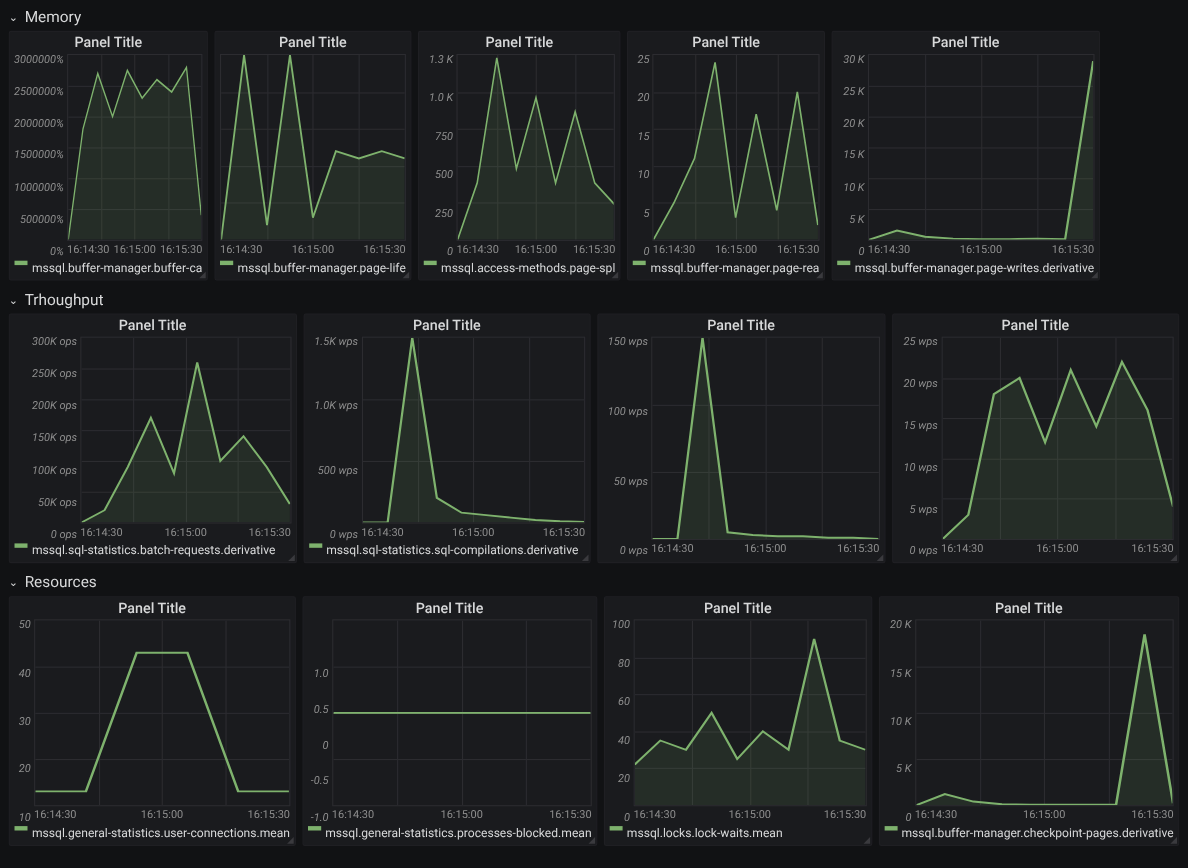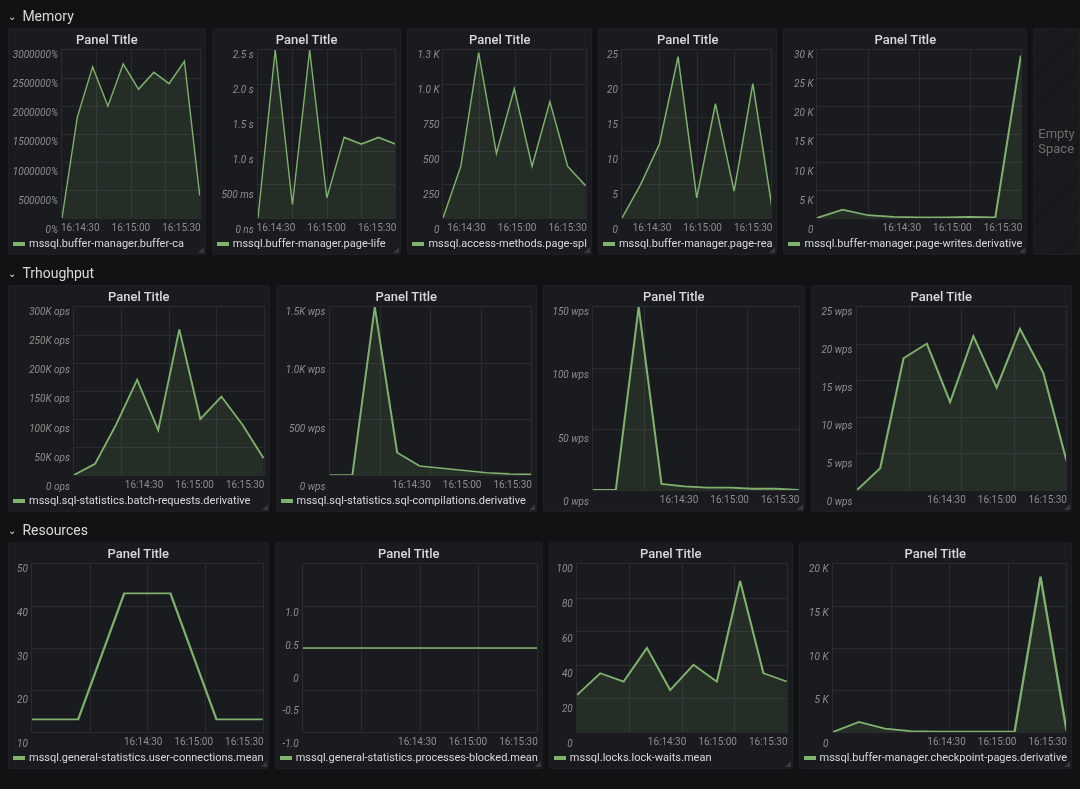--- a/index.html
+++ b/index.html
@@ -66,29 +66,27 @@
       overflow: hidden;
     }
     .grid-line {
       position: absolute;
       background: #2c2c30;
     }
     .grid-h { left: 0; right: 0; height: 1px; }
     .grid-v { top: 0; bottom: 0; width: 1px; }
     .x-axis {
       display: flex;
-      justify-content: flex-end;
+      justify-content: space-between;
       font-size: 10px;
       color: #8e8e8e;
       padding: 3px 0 2px 0;
-      gap: 12px;
     }
     .legend {
       display: flex;
-      align-items: center;
       gap: 4px;
       font-size: 11px;
       color: #d8d9da;
       padding-top: 2px;
       overflow: hidden;
       white-space: nowrap;
     }
     .legend-swatch {
       width: 12px;
       height: 4px;
@@ -169,28 +167,20 @@
           </div>
           <div class="legend">
             <span class="legend-swatch" style="background: rgb(126, 178, 109);"></span>
             <span>mssql.buffer-manager.buffer-ca</span>
           </div>
           <div class="resize-handle"></div>
         </div>
         <div class="panel">
           <div class="panel-title">Panel Title</div>
           <div class="chart-area">
-            <div class="y-axis" style="width: 40px;">
-              <span>2.5 s</span>
-              <span>2.0 s</span>
-              <span>1.5 s</span>
-              <span>1.0 s</span>
-              <span>500 ms</span>
-              <span>0 ns</span>
-            </div>
             <div style="flex: 1 1 0%; display: flex; flex-direction: column;">
               <div class="plot">
                 <div class="grid-line grid-h" style="top: 20%;"></div>
                 <div class="grid-line grid-h" style="top: 40%;"></div>
                 <div class="grid-line grid-h" style="top: 60%;"></div>
                 <div class="grid-line grid-h" style="top: 80%;"></div>
                 <div class="grid-line grid-v" style="left: 25%;"></div>
                 <div class="grid-line grid-v" style="left: 50%;"></div>
                 <div class="grid-line grid-v" style="left: 75%;"></div>
                 <svg viewBox="0 0 100 100" preserveAspectRatio="none" class="line">
@@ -320,23 +310,20 @@
                 <span>16:15:30</span>
               </div>
             </div>
           </div>
           <div class="legend">
             <span class="legend-swatch" style="background: rgb(126, 178, 109);"></span>
             <span>mssql.buffer-manager.page-writes.derivative</span>
           </div>
           <div class="resize-handle"></div>
         </div>
-        <div class="panel empty">
-          <span>Empty Space</span>
-        </div>
       </div>
     </div>
     <div class="section">
       <div class="section-header">
         <span class="chevron">⌄</span>
         <span>Trhoughput</span>
       </div>
       <div class="row2">
         <div class="panel">
           <div class="panel-title">Panel Title</div>

